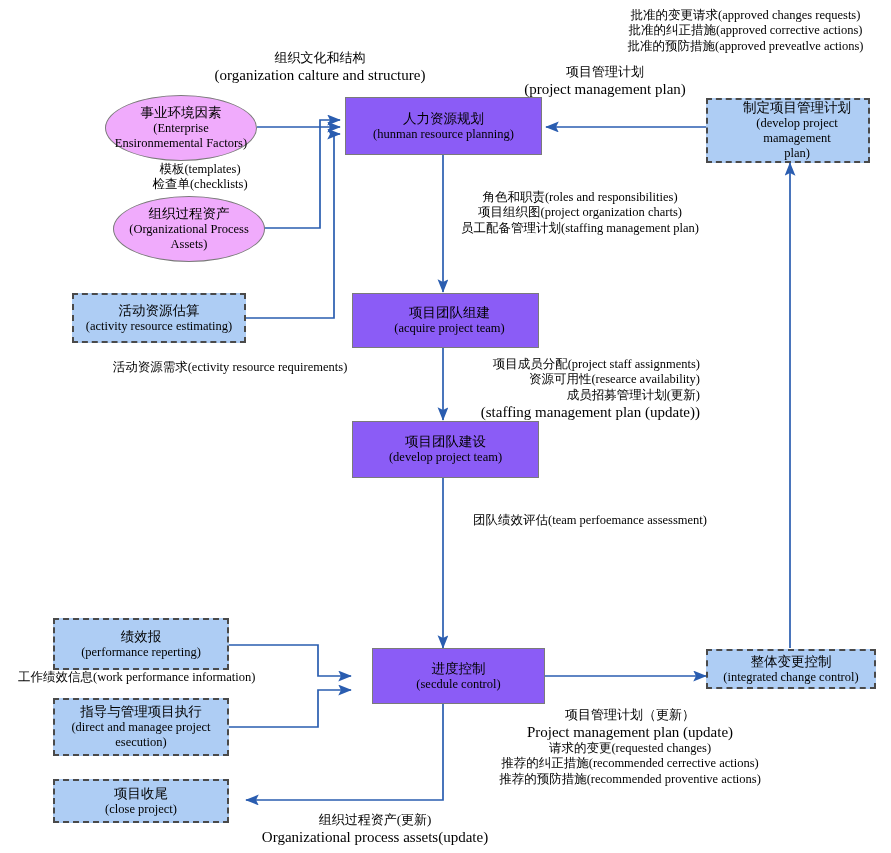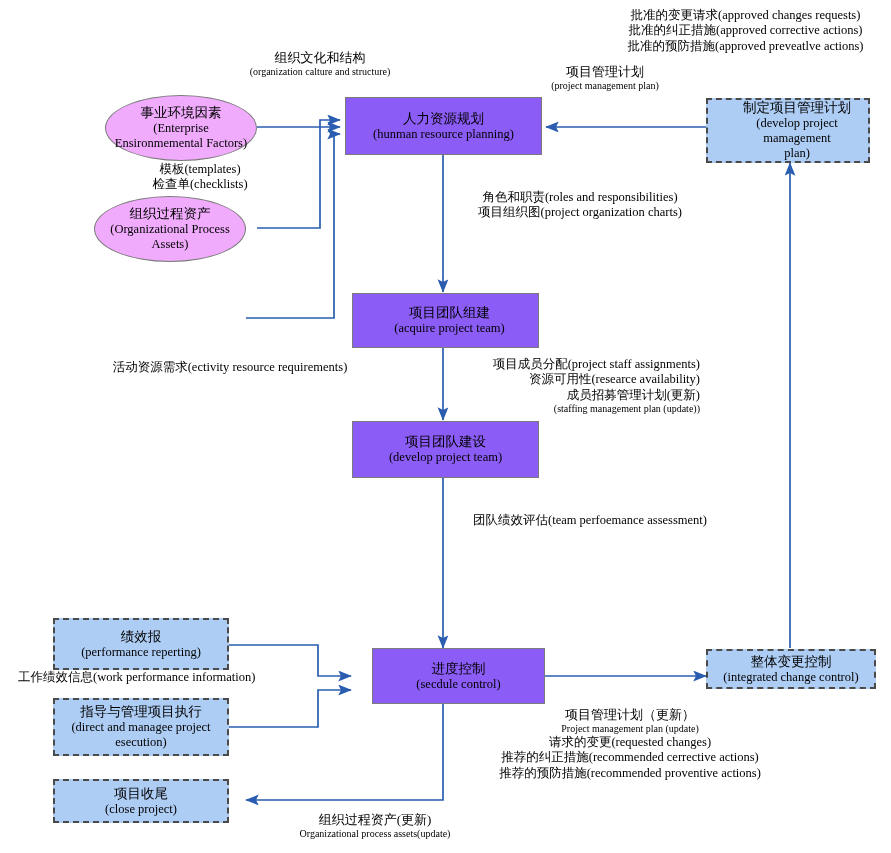--- a/index.html
+++ b/index.html
@@ -25,21 +25,21 @@
   .ellipse{
     background:#f0abfc;border:1.2px solid #7a7a7a;border-radius:50%;
   }
   .cn{font-size:13.5px;}
   .en{font-size:12.5px;}
   .lbl{
     position:absolute;text-align:center;line-height:1.22;
     font-size:12.5px;white-space:nowrap;
   }
   .lbl .cn{font-size:13px;}
-  .lbl .en{font-size:10px;}
+  .lbl .en{font-size:15px;}
   .lbl .mix{font-size:12.5px;}
 </style>
 </head>
 <body>
 
 <div id="canvas">
 
   <svg class="wires" viewBox="0 0 891 853">
     <defs>
       <marker id="ah" markerWidth="9" markerHeight="9" refX="7.5" refY="3.2" orient="auto" markerUnits="strokeWidth">
@@ -73,26 +73,30 @@
       <path d="M443,704 L443,800 L246,800"></path>
     </g>
   </svg>
 
   <div class="node ellipse" style="left:105px;top:95px;width:152px;height:66px;">
     <div class="cn">事业环境因素</div>
     <div class="en">(Enterprise</div>
     <div class="en">Ensironmemental Factors)</div>
   </div>
 
-  <div class="node ellipse" style="left:94px;top:196px;width:152px;height:66px;">
+  <div class="node ellipse" style="left:113px;top:196px;width:152px;height:66px;">
     <div class="cn">组织过程资产</div>
     <div class="en">(Organizational Process</div>
     <div class="en">Assets)</div>
   </div>
 
+  <div class="node proc-dash" style="left:72px;top:293px;width:174px;height:50px;">
+    <div class="cn">活动资源估算</div>
+    <div class="en">(activity resource estimating)</div>
+  </div>
 
   <div class="node proc" style="left:345px;top:97px;width:197px;height:58px;">
     <div class="cn">人力资源规划</div>
     <div class="en">(hunman resource planning)</div>
   </div>
 
   <div class="node proc-dash" style="left:706px;top:98px;width:164px;height:65px;padding-left:18px;">
     <div class="cn">制定项目管理计划</div>
     <div class="en">(develop project mamagement</div>
     <div class="en">plan)</div>
@@ -151,20 +155,21 @@
   </div>
 
   <div class="lbl" style="left:100px;top:162px;width:200px;text-align:center;">
     <div class="mix">模板(templates)</div>
     <div class="mix">检查单(checklists)</div>
   </div>
 
   <div class="lbl" style="left:450px;top:190px;width:260px;text-align:center;">
     <div class="mix">角色和职责(roles and responsibilities)</div>
     <div class="mix">项目组织图(project organization charts)</div>
+    <div class="mix">员工配备管理计划(staffing management plan)</div>
   </div>
 
   <div class="lbl" style="left:90px;top:360px;width:280px;text-align:center;">
     <div class="mix">活动资源需求(ectivity resource requirements)</div>
   </div>
 
   <div class="lbl" style="left:455px;top:357px;width:245px;text-align:right;">
     <div class="mix">项目成员分配(project staff assignments)</div>
     <div class="mix">资源可用性(researce availability)</div>
     <div class="mix">成员招募管理计划(更新)</div>

